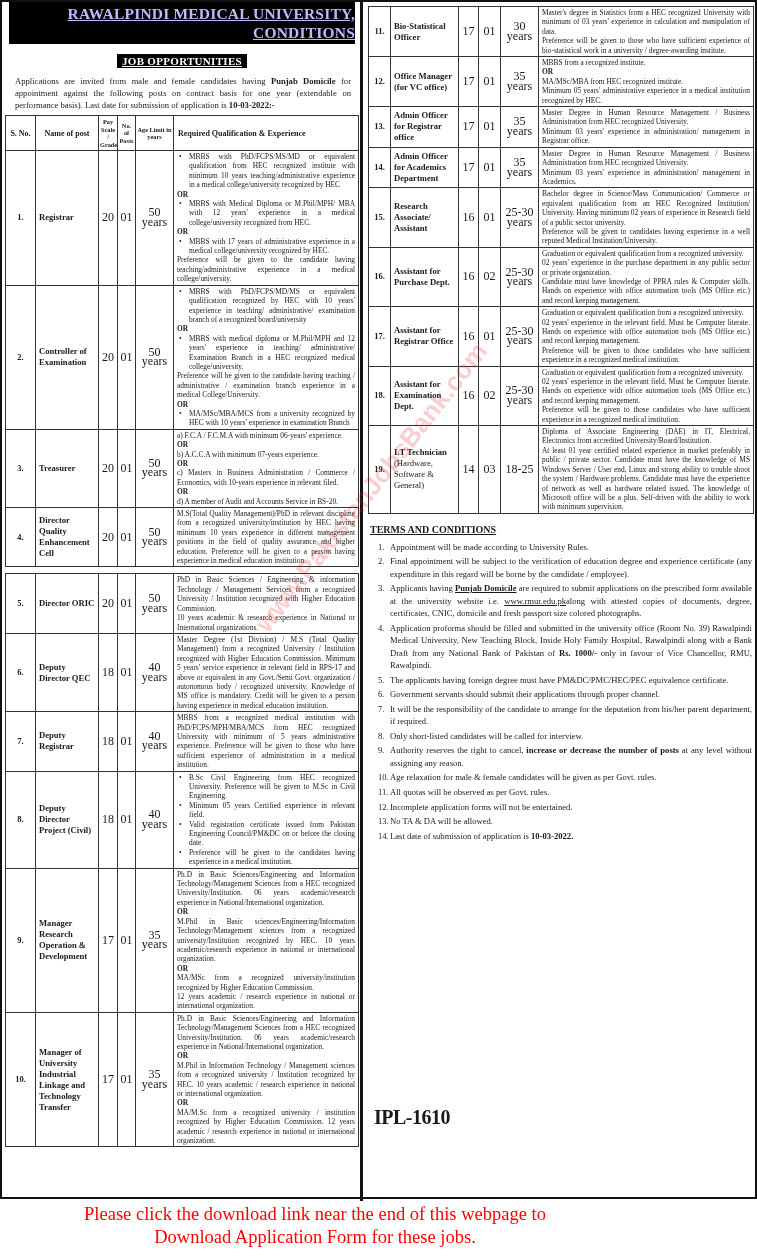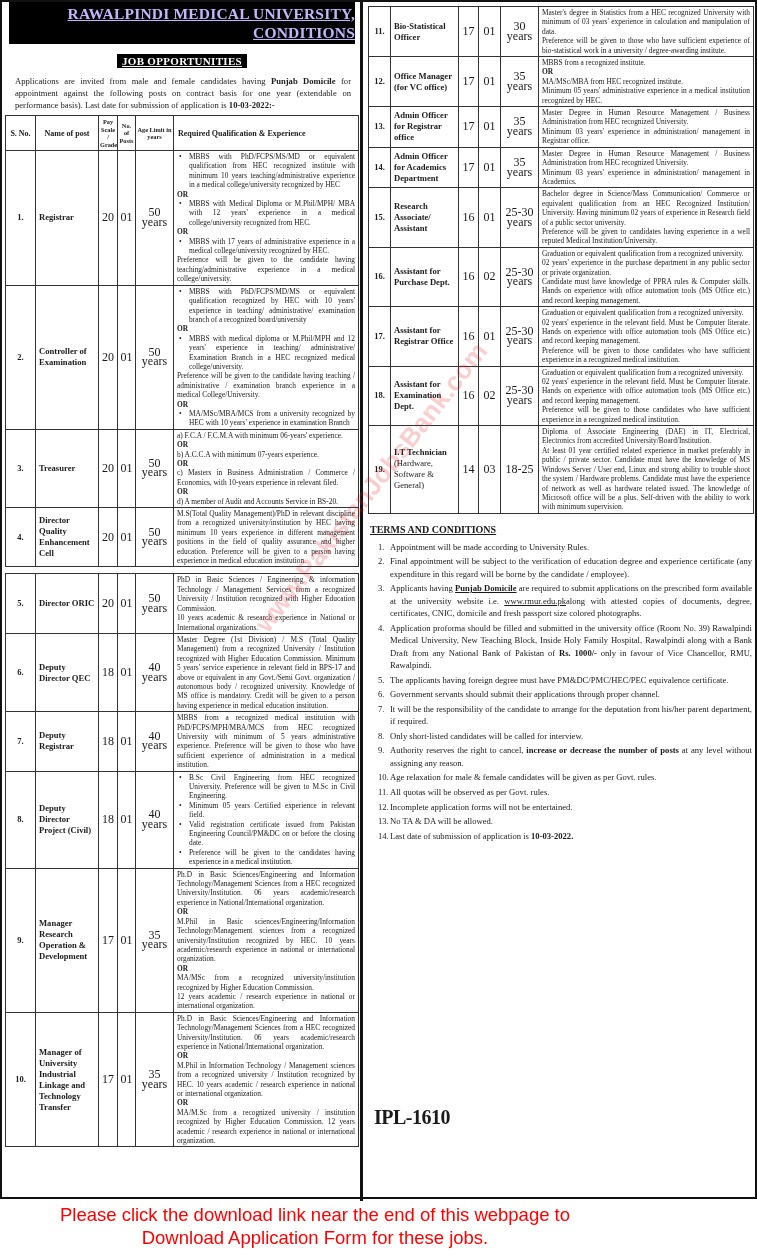--- a/index.html
+++ b/index.html
@@ -58,21 +58,21 @@
   .ipl { position: absolute; left: 0px; top: 1104px; font-weight: bold; font-size: 20px; font-family: "Liberation Serif", serif; letter-spacing: -0.5px; }
 
   .watermark {
     position: absolute; left: 190px; top: 470px; transform: rotate(-52deg);
     color: rgba(230, 30, 30, 0.22); font-family: "Liberation Sans", sans-serif;
     font-size: 26px; font-weight: bold; white-space: nowrap; pointer-events: none;
   }
 
   .footer-note {
     position: absolute; left: 0; top: 1203px; width: 630px; text-align: center;
-    color: #ff0000; font-family: Liberation Sans, sans-serif; font-size: 18.5px; line-height: 23px;
+    color: #ff0000; font-family: Liberation Serif, serif; font-size: 18.5px; line-height: 23px;
   }
 </style>
 </head>
 <body>
 
 <div class="ad-frame">
   <div class="col-divider"></div>
 
   <div class="left-col">
     <div class="banner">

